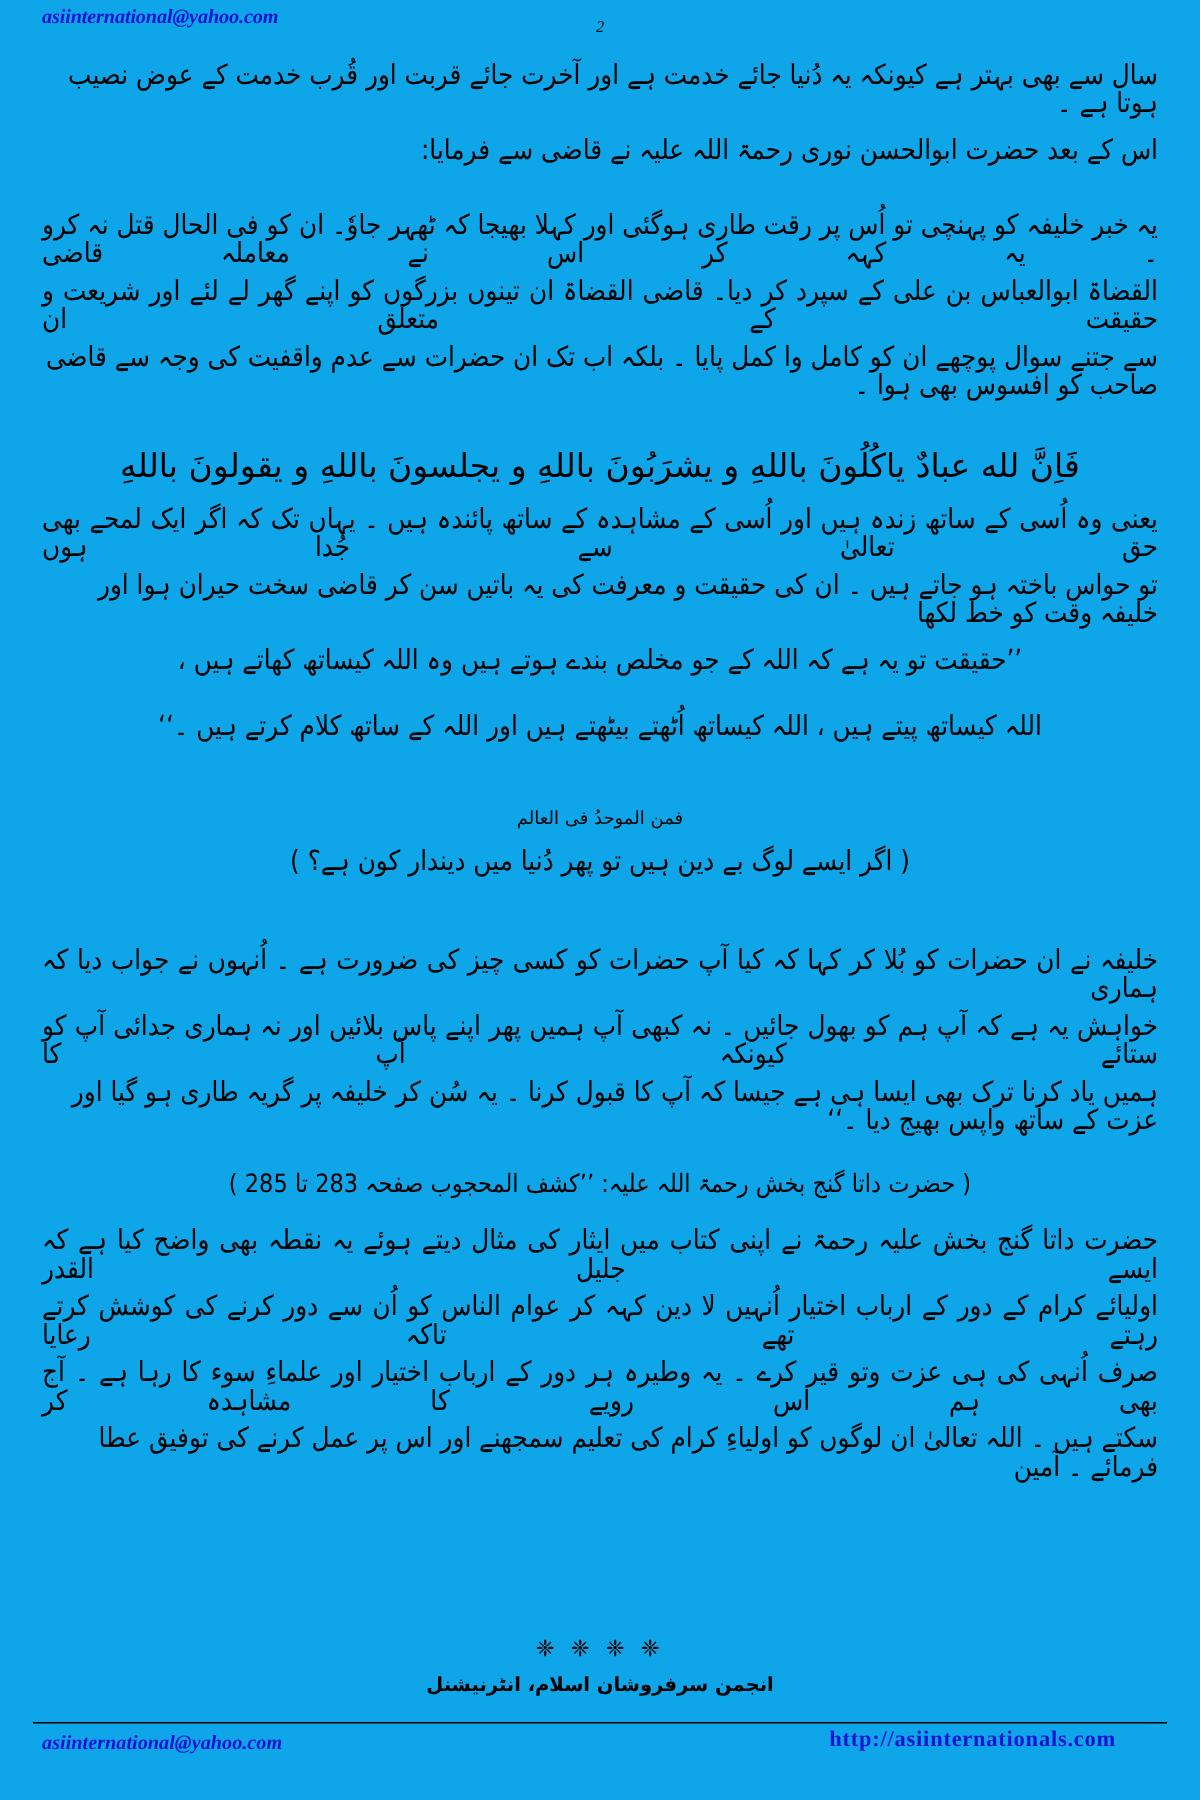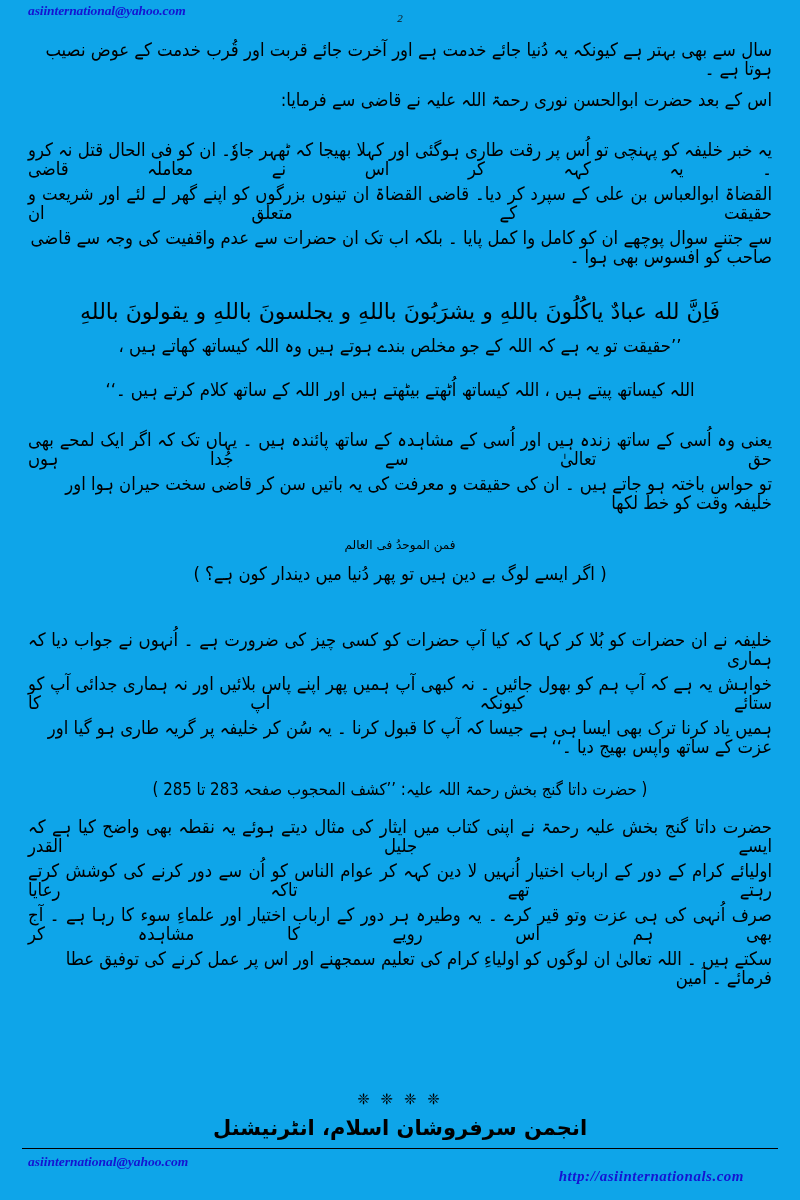--- a/index.html
+++ b/index.html
@@ -158,21 +158,21 @@
   
   .org-name {
     position: absolute;
     left: 0;
     top: 1116px;
     width: 800px;
     text-align: center;
     direction: rtl;
     font-family: "DejaVu Sans", sans-serif;
     font-weight: bold;
-    font-size: 21px;
+    font-size: 13px;
     color: #000;
   }
 
   
   .footer-rule {
     position: absolute;
     left: 22px;
     top: 1148px;
     width: 756px;
     height: 1px;
@@ -192,23 +192,22 @@
     font-family: "Liberation Serif", serif;
     font-style: italic;
     font-weight: bold;
     font-size: 13.5px;
     color: #1414d2;
     white-space: nowrap;
   }
   .footer-url {
     position: absolute;
     right: 56px;
-    top: 16px;
+    top: 0px;
     font-family: "Liberation Serif", serif;
-    font-style: italic;
     font-weight: bold;
     font-size: 15px;
     color: #1414d2;
     white-space: nowrap;
     letter-spacing: 0.5px;
   }
 
   .spacer-sm { height: 10px; }
   .spacer-md { height: 18px; }
 </style>
@@ -238,27 +237,27 @@
       <div class="line urdu last">سے جتنے سوال پوچھے ان کو کامل وا کمل پایا ۔ بلکہ اب تک ان حضرات سے عدم واقفیت کی وجہ سے قاضی صاحب کو افسوس بھی ہوا ۔</div>
     </div>
 
     <div class="spacer-md"></div>
 
     <div class="line arabic-quote">فَاِنَّ لله عبادٌ یاکُلُونَ باللهِ و یشرَبُونَ باللهِ و یجلسونَ باللهِ و یقولونَ باللهِ</div>
 
     <div class="spacer-sm"></div>
 
     <div class="para">
+      <div class="line urdu justify">یعنی وہ اُسی کے ساتھ زندہ ہیں اور اُسی کے مشاہدہ کے ساتھ پائندہ ہیں ۔ یہاں تک کہ اگر ایک لمحے بھی حق تعالیٰ سے جُدا ہوں</div>
+      <div class="line urdu last">تو حواس باختہ ہو جاتے ہیں ۔ ان کی حقیقت و معرفت کی یہ باتیں سن کر قاضی سخت حیران ہوا اور خلیفہ وقت کو خط لکھا</div>
+    </div>
+
+    <div class="para">
       <div class="line urdu center">’’حقیقت تو یہ ہے کہ اللہ کے جو مخلص بندے ہوتے ہیں وہ اللہ کیساتھ کھاتے ہیں ،</div>
       <div class="line urdu center">اللہ کیساتھ پیتے ہیں ، اللہ کیساتھ اُٹھتے بیٹھتے ہیں  اور اللہ کے ساتھ کلام کرتے ہیں ۔‘‘</div>
-    </div>
-
-    <div class="para">
-      <div class="line urdu justify">یعنی وہ اُسی کے ساتھ زندہ ہیں اور اُسی کے مشاہدہ کے ساتھ پائندہ ہیں ۔ یہاں تک کہ اگر ایک لمحے بھی حق تعالیٰ سے جُدا ہوں</div>
-      <div class="line urdu last">تو حواس باختہ ہو جاتے ہیں ۔ ان کی حقیقت و معرفت کی یہ باتیں سن کر قاضی سخت حیران ہوا اور خلیفہ وقت کو خط لکھا</div>
     </div>
 
     <div class="spacer-sm"></div>
 
     <div class="line arabic-small">فمن الموحدُ فی العالم</div>
 
     <div class="spacer-sm"></div>
 
     <div class="para">
       <div class="line urdu center">( اگر ایسے لوگ بے دین ہیں تو پھر دُنیا میں دیندار کون ہے؟ )</div>

